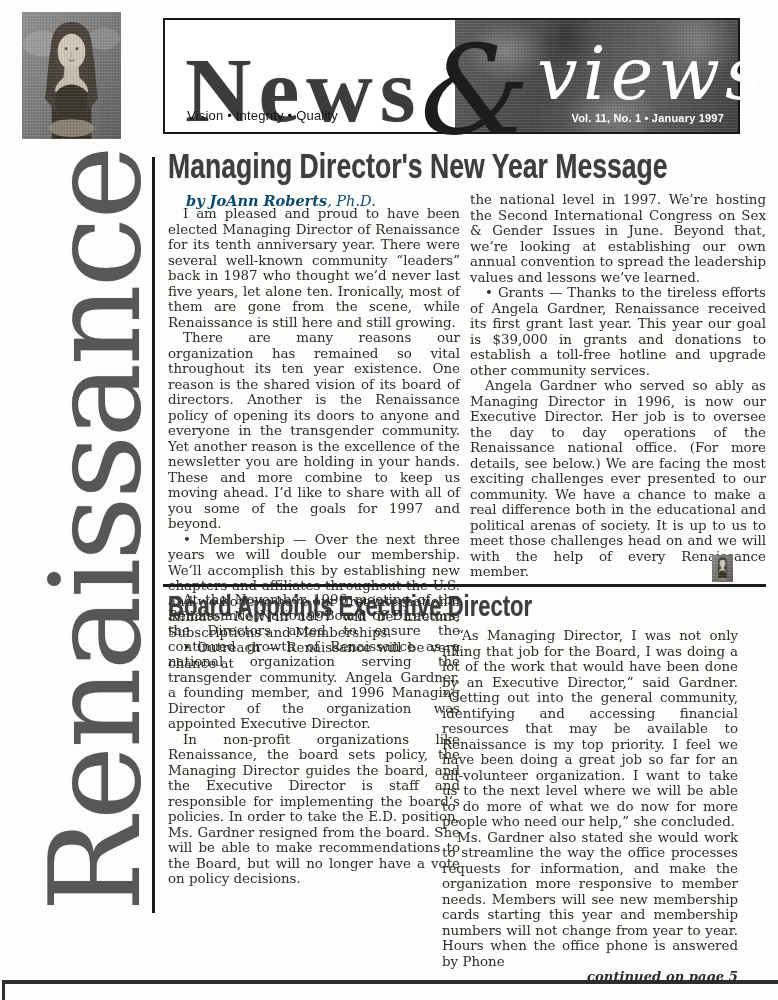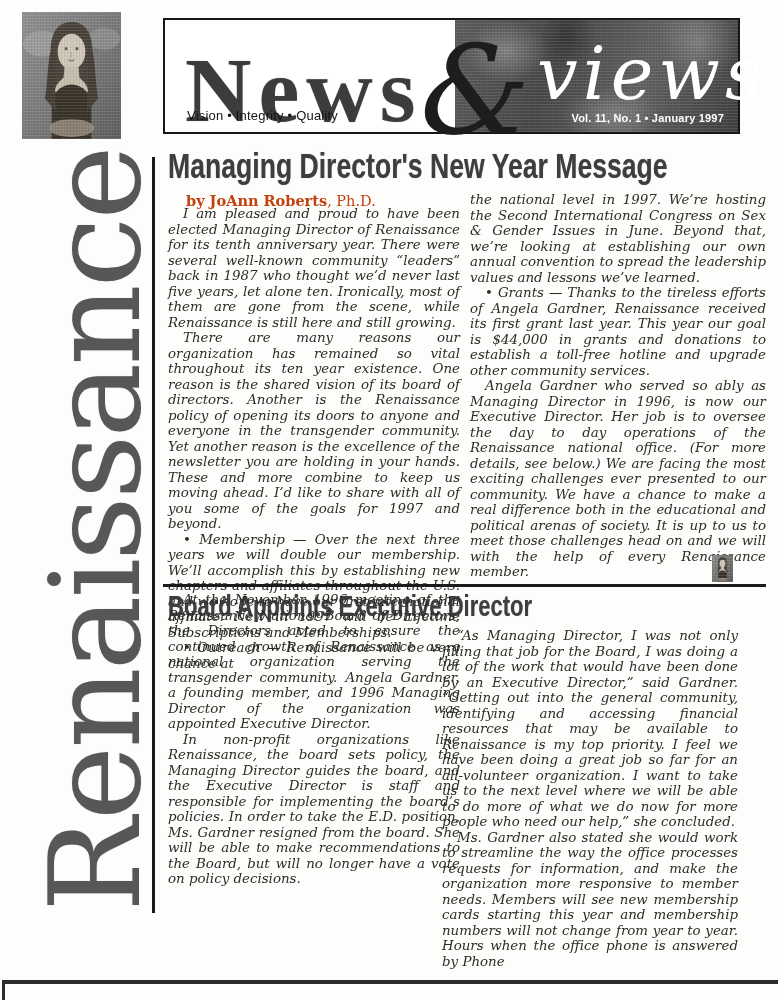--- a/index.html
+++ b/index.html
@@ -85,28 +85,28 @@
   .headline{
     font-family:"Liberation Sans", sans-serif;font-weight:bold;
     color:#3e3e3e;white-space:nowrap;
     transform:scaleX(0.76);transform-origin:0 0;
     text-shadow:0 0 1px rgba(62,62,62,.5);
   }
   .headline-1{left:168px;top:146px;font-size:35px;}
   .headline-2{left:168px;top:590px;font-size:29px;}
   .byline{
     left:186px;top:192px;
-    font-size:14.5px;color:#c2410c;
+    font-size:14.5px;font-style:italic;color:#0c4a6e;
   }
   .byline .byline-name{font-weight:bold;}
   .col{
     text-align:justify;
     font-size:13.4px;line-height:15.5px;color:#2f2b28;
   }
-  .col .para{margin:0;text-indent:15px;font-style:italic;}
+  .col .para{margin:0;text-indent:15px;}
   .col .para.no-indent{text-indent:0;}
   .a1-left{left:168px;top:206px;width:292px;}
   .a1-right{left:470px;top:192px;width:296px;}
   .a2-left{left:168px;top:592px;width:292px;}
   .a2-right{left:442px;top:628px;width:296px;}
   .continued{
     margin:0;text-align:right;font-weight:bold;font-style:italic;
     font-size:13.2px;color:#2f2b28;
   }
   .end-icon{left:712px;top:555px;width:21px;height:27px;}
@@ -160,21 +160,21 @@
   <span class="byline-name">by JoAnn Roberts</span><span>, Ph.D.</span>
 </div>
 <div class="abs col a1-left">
     <p class="para">I am pleased and proud to have been elected Managing Director of Renaissance for its tenth anniversary year. There were several well-known community “leaders” back in 1987 who thought we’d never last five years, let alone ten. Ironically, most of them are gone from the scene, while Renaissance is still here and still growing.</p>
     <p class="para">There are many reasons our organization has remained so vital throughout its ten year existence. One reason is the shared vision of its board of directors. Another is the Renaissance policy of opening its doors to anyone and everyone in the transgender community. Yet another reason is the excellence of the newsletter you are holding in your hands. These and more combine to keep us moving ahead. I’d like to share with all of you some of the goals for 1997 and beyond.</p>
     <p class="para">• Membership — Over the next three years we will double our membership. We’ll accomplish this by establishing new chapters and affiliates throughout the U.S. and we hope to have our first international affiliate. New in 1997 will be Lifetime Subscriptions and Memberships.</p>
     <p class="para">• Outreach — Renaissance will be very chance at</p>
   </div>
 <div class="abs col a1-right">
     <p class="para no-indent">the national level in 1997. We’re hosting the Second International Congress on Sex &amp; Gender Issues in June. Beyond that, we’re looking at establishing our own annual convention to spread the leadership values and lessons we’ve learned.</p>
-    <p class="para">• Grants — Thanks to the tireless efforts of Angela Gardner, Renaissance received its first grant last year. This year our goal is $44,000 in grants and donations to establish a toll-free hotline and upgrade other community services.</p>
+    <p class="para">• Grants — Thanks to the tireless efforts of Angela Gardner, Renaissance received its first grant last year. This year our goal is $39,000 in grants and donations to establish a toll-free hotline and upgrade other community services.</p>
     <p class="para">Angela Gardner who served so ably as Managing Director in 1996, is now our Executive Director. Her job is to oversee the day to day operations of the Renaissance national office. (For more details, see below.) We are facing the most exciting challenges ever presented to our community. We have a chance to make a real difference both in the educational and political arenas of society. It is up to us to meet those challenges head on and we will with the help of every Renaissance member.</p>
   </div>
 
 <div class="abs end-icon halftone">
   <svg viewBox="0 0 100 128" preserveAspectRatio="none">
     <defs>
       <linearGradient id="gB" x1="0" y1="0" x2="1" y2="1">
         <stop offset="0" stop-color="#8d8d8d"></stop>
         <stop offset="1" stop-color="#5a5a5a"></stop>
       </linearGradient>
@@ -193,16 +193,17 @@
 <div class="abs headline headline-2">Board Appoints Executive Director</div>
 <div class="abs col a2-left">
     <p class="para">At the November 1996 meeting of the Renaissance National Board of Directors, the Directors acted to ensure the continued growth of Renaissance as a national organization serving the transgender community. Angela Gardner, a founding member, and 1996 Managing Director of the organization was appointed Executive Director.</p>
     <p class="para">In non-profit organizations like Renaissance, the board sets policy, the Managing Director guides the board, and the Executive Director is staff and responsible for implementing the board’s policies. In order to take the E.D. position, Ms. Gardner resigned from the board. She will be able to make recommendations to the Board, but will no longer have a vote on policy decisions.</p>
   </div>
 <div class="abs col a2-right">
   <div>
       <p class="para">“As Managing Director, I was not only filling that job for the Board, I was doing a lot of the work that would have been done by an Executive Director,” said Gardner. “Getting out into the general community, identifying and accessing financial resources that may be available to Renaissance is my top priority. I feel we have been doing a great job so far for an all-volunteer organization. I want to take us to the next level where we will be able to do more of what we do now for more people who need our help,” she concluded.</p>
       <p class="para">Ms. Gardner also stated she would work to streamline the way the office processes requests for information, and make the organization more responsive to member needs. Members will see new membership cards starting this year and membership numbers will not change from year to year. Hours when the office phone is answered by Phone</p>
     </div>
+  <p class="continued">continued on page 5</p>
 </div>
 
 <div class="abs bottom-rule"></div>
 <div class="abs bottom-stub"></div>
 
 </body></html>

